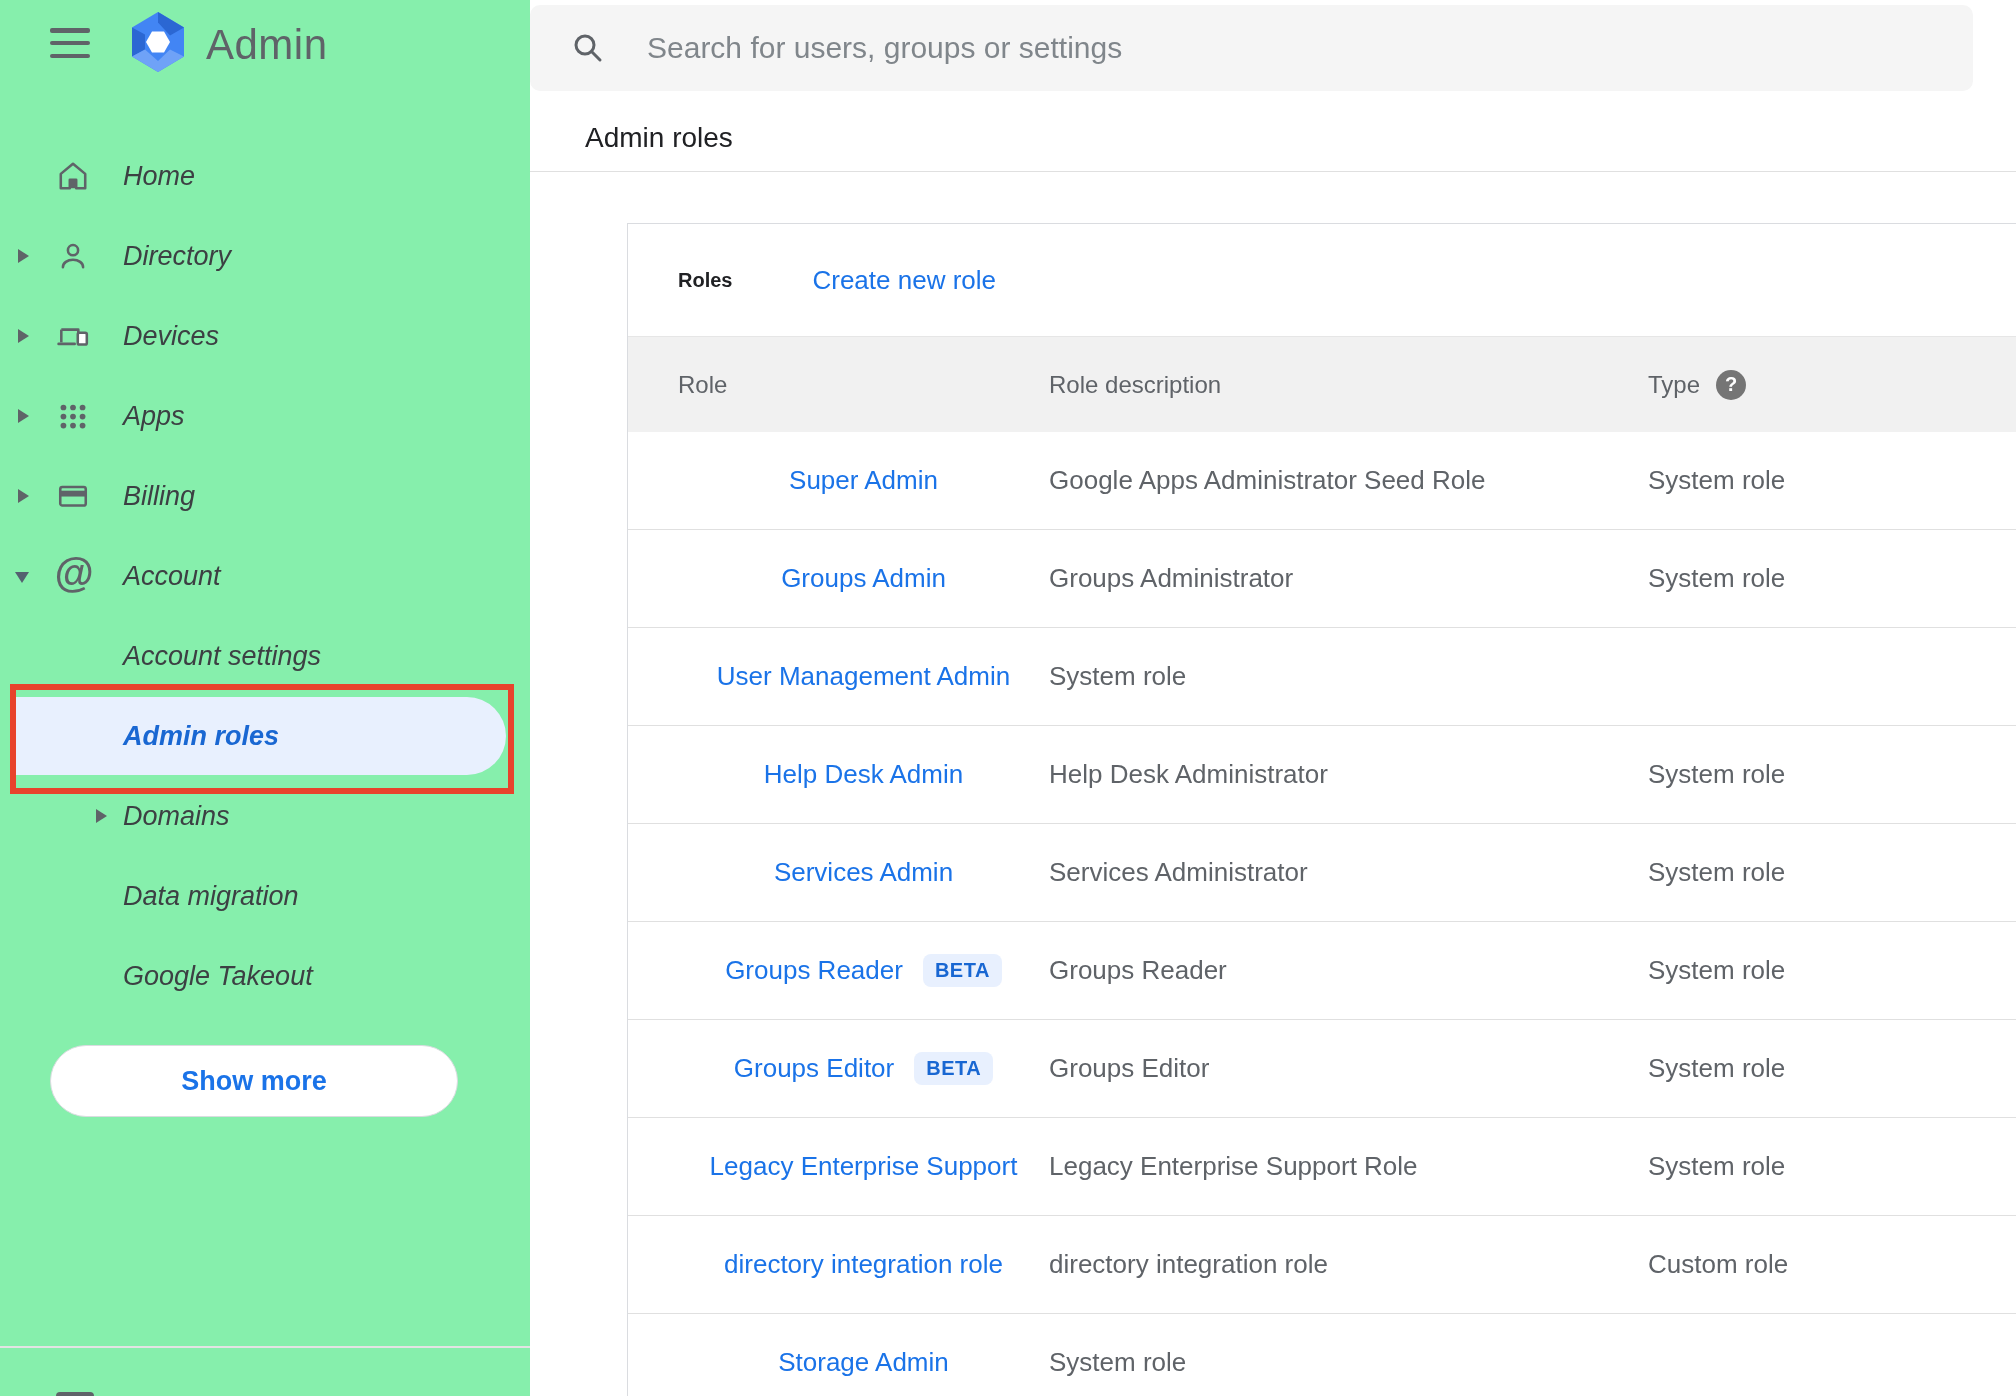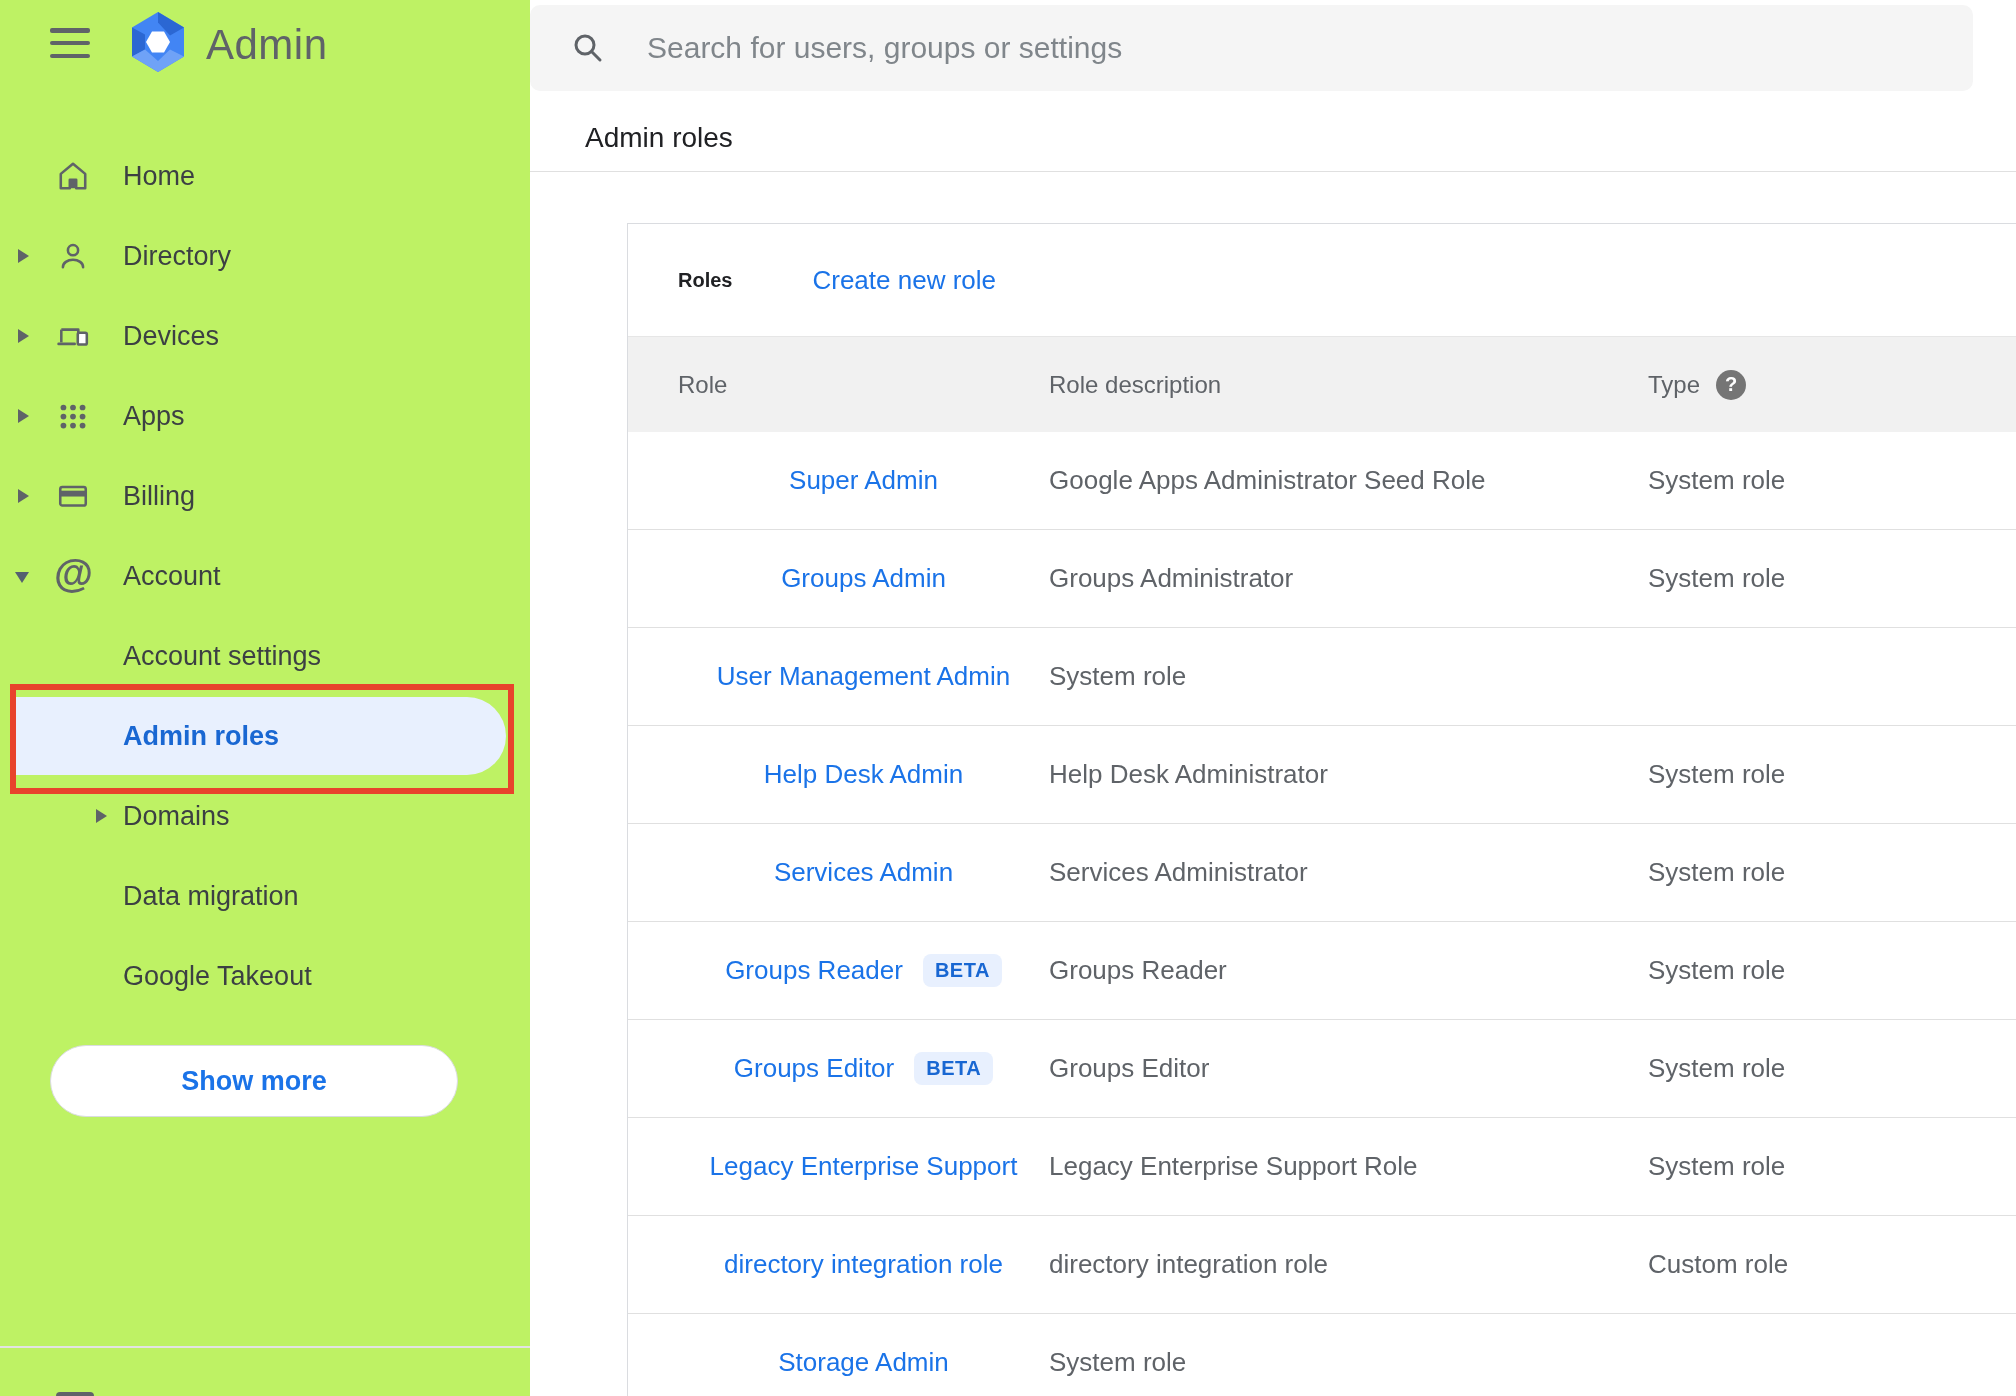--- a/index.html
+++ b/index.html
@@ -20,23 +20,23 @@
     background:#f5f5f5;border-radius:10px;}
   .search-icon{position:absolute;left:40px;top:25px;}
   .search-input{position:absolute;left:0;top:0;width:100%;height:100%;box-sizing:border-box;
     background:transparent;border:none;outline:none;padding-left:117px;
     font-size:30px;color:#202124;font-family:inherit;}
   .search-input::placeholder{color:#80868b;opacity:1;}
   .breadcrumb{position:absolute;left:585px;top:122px;font-size:28px;color:#202124;}
   .top-divider{position:absolute;left:530px;top:171px;width:1486px;height:1px;background:#e0e0e0;}
 
   
-  .sidebar{position:absolute;left:0;top:0;width:530px;height:1396px;background:#bef264;}
+  .sidebar{position:absolute;left:0;top:0;width:530px;height:1396px;background:#86efac;}
   .nav{position:absolute;left:0;top:136px;width:530px;}
-  .nav-item{position:relative;height:80px;cursor:pointer;}
+  .nav-item{position:relative;height:80px;cursor:pointer;font-style:italic;}
   .nav-item .chev-r{position:absolute;left:18px;top:33px;width:0;height:0;
     border-top:7px solid transparent;border-bottom:7px solid transparent;border-left:11px solid #5f6368;}
   .nav-item .chev-d{position:absolute;left:15px;top:36px;width:0;height:0;
     border-left:7px solid transparent;border-right:7px solid transparent;border-top:11px solid #546070;}
   .nav-item .nav-icon{position:absolute;left:56px;top:23px;width:34px;height:34px;color:#5f6368;}
   .nav-item .at-glyph{position:absolute;left:54px;top:15px;font-size:40px;color:#5f6368;font-weight:bold;}
   .nav-item .nav-label{position:absolute;left:123px;top:50%;transform:translateY(-50%);
     font-size:27px;color:#3c4043;white-space:nowrap;}
   .nav-sub .nav-label{left:123px;}
   .nav-sub .chev-r{left:96px;}

